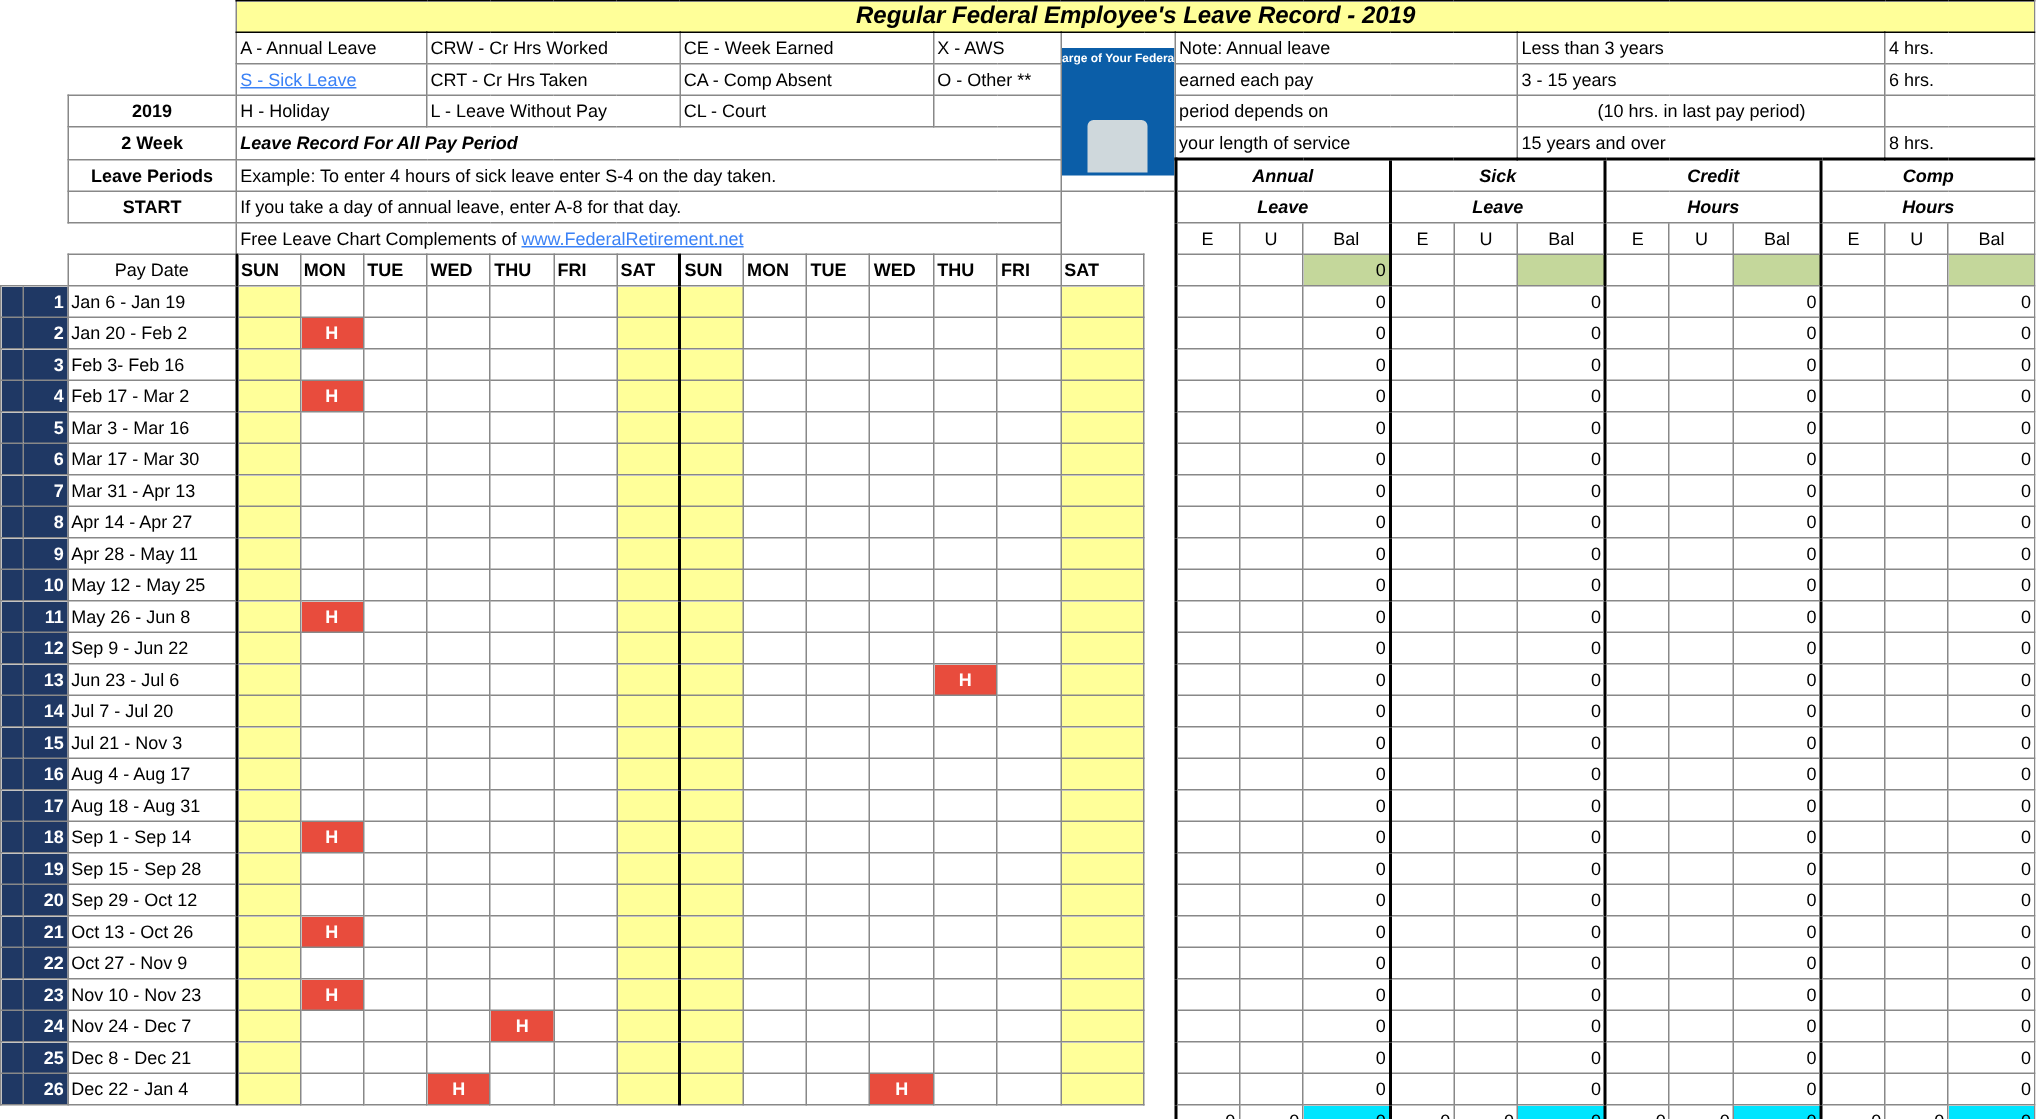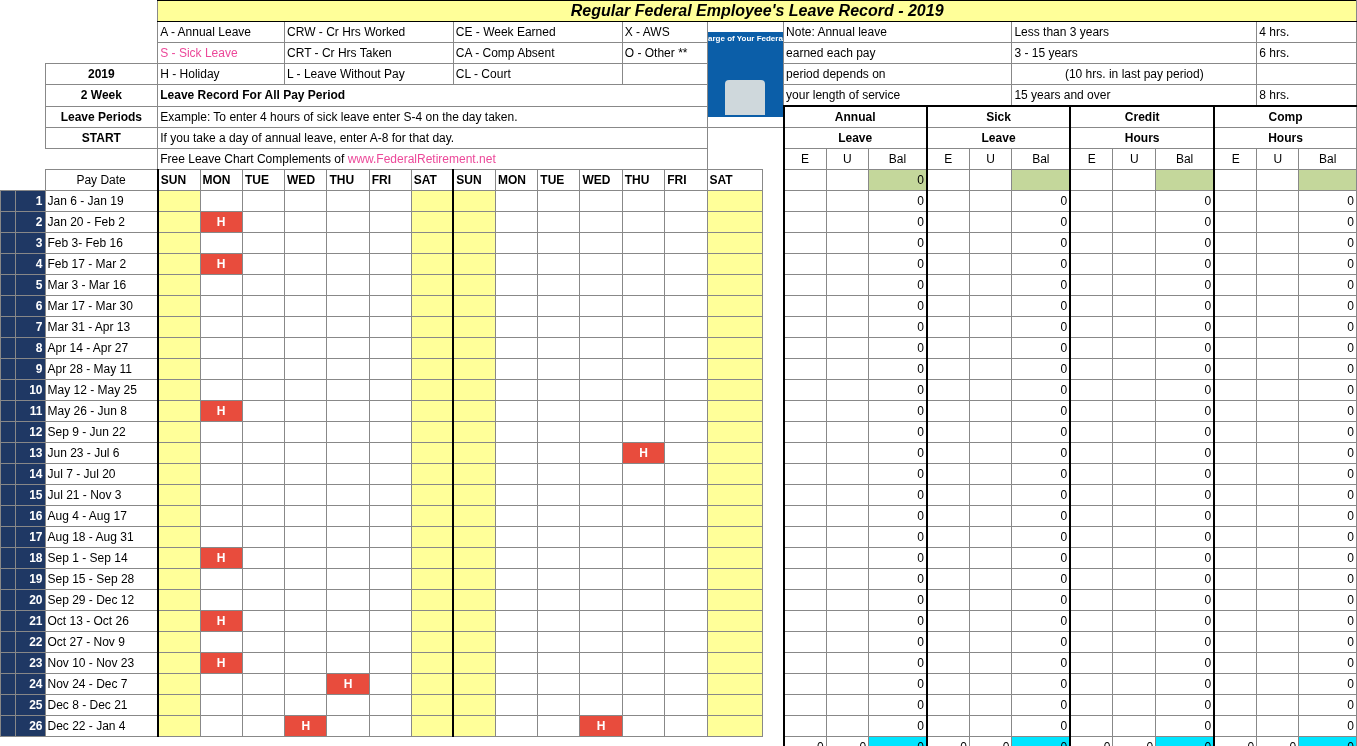--- a/index.html
+++ b/index.html
@@ -26,22 +26,22 @@
   .title-row td {
     background: #ffff99;
     text-align: center;
     font-weight: bold;
     font-size: 16px;
     font-style: italic;
     border-bottom: 1px solid #000;
     border-top: 1px solid #000;
   }
   .hdr-left { font-weight: bold; text-align: center; }
-  .bold { font-weight: bold; }
-  .link { color: #ec4899; cursor: pointer; }
+  .bold { font-weight: bold; font-style: italic; }
+  .link { color: #3b82f6; text-decoration: underline; cursor: pointer; }
   .center { text-align: center; margin-left: 27px; }
   .right  { text-align: right; }
   .italic { }
 
   .navy { background: #1f3864; color:#fff; font-weight:bold; text-align:right; }
   .yellow { background: #ffff99; }
   .holiday { background:#e84c3d; color:#fff; font-weight:bold; text-align:center; font-size:10px; }
   .olive   { background:#c4d79b; }
   .cyan    { background:#00e5ff; }
 
@@ -855,21 +855,21 @@
         <td class="right thick-left"></td>
         <td class="right"></td>
         <td class="right">0</td>
         <td class="right thick-left"></td>
         <td class="right"></td>
         <td class="right">0</td>
       </tr>
       <tr>
         <td class="navy" style="border-right: none;"></td>
         <td class="navy">20</td>
-        <td>Sep 29 - Dec  12</td>
+        <td>Sep 29 - Oct  12</td>
         <td class="yellow thick-left"></td>
         <td></td>
         <td></td>
         <td></td>
         <td></td>
         <td></td>
         <td class="yellow"></td>
         <td class="yellow thick-left"></td>
         <td></td>
         <td></td>

